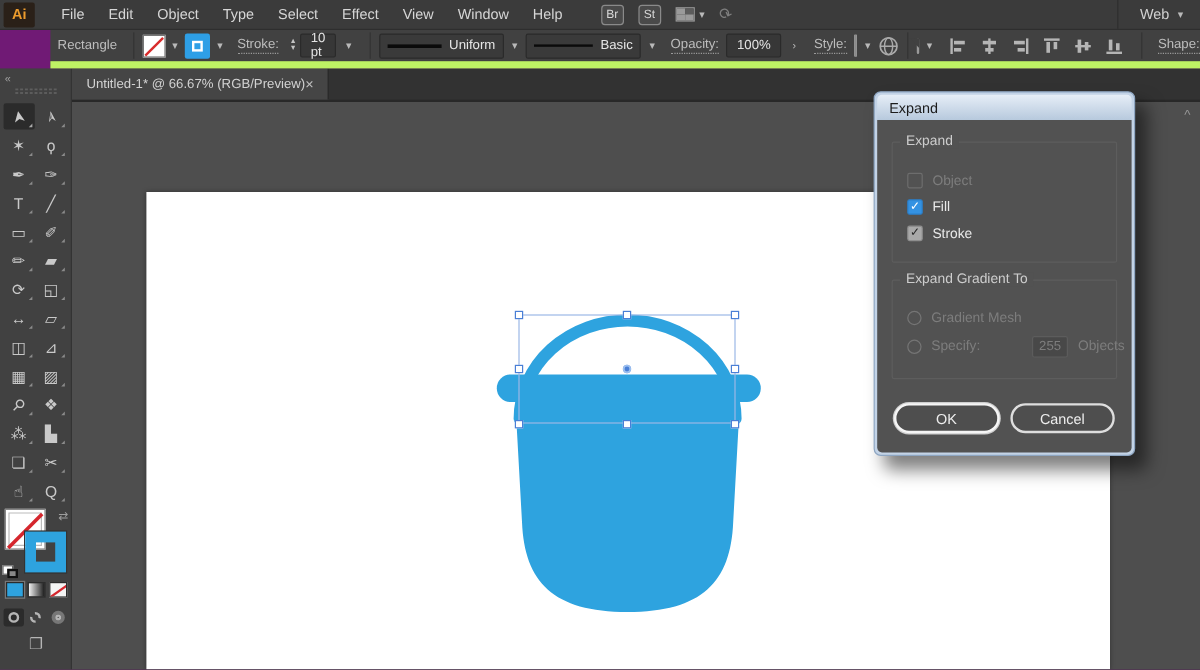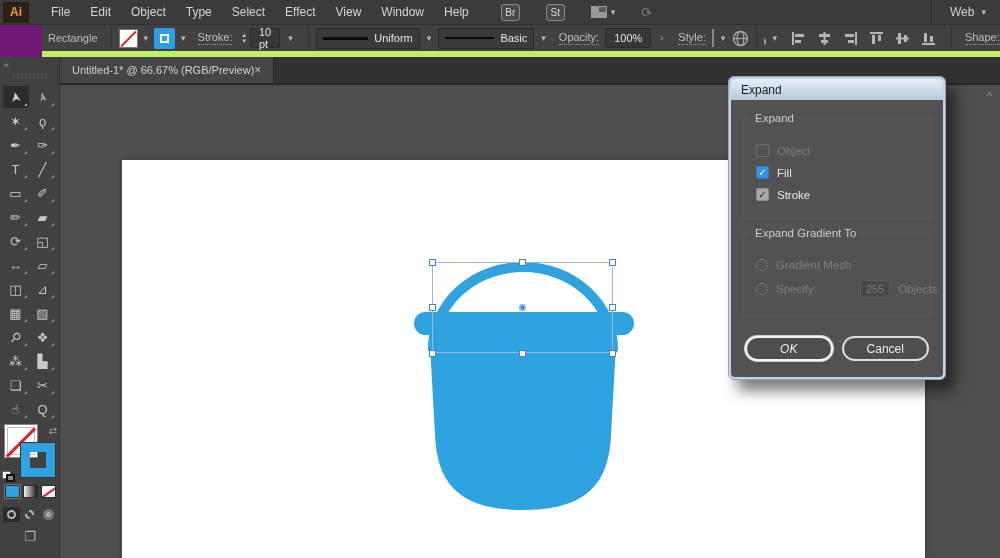--- a/index.html
+++ b/index.html
@@ -4,21 +4,21 @@
 <style>
   html,body{margin:0;padding:0;background:#222;}
   *{box-sizing:border-box;font-family:"Liberation Sans","DejaVu Sans",sans-serif;}
   .app{position:relative;width:1000px;height:558px;overflow:hidden;background:#701a75;color:#ccc;font-size:11px;-webkit-user-select:none;user-select:none;}
 
   
   .menubar{position:absolute;left:0;top:0;width:1000px;height:25px;background:#3b3b3b;display:flex;align-items:center;border-bottom:1px solid #2e2e2e;z-index:5;}
   .ai-logo{width:26px;height:21px;margin-left:3px;background:#2a2018;border-radius:2px;color:#eb9b2d;font-weight:bold;font-size:12px;display:flex;align-items:center;justify-content:center;}
   .menus{display:flex;margin-left:12px;}
   .menus span{padding:0 10px;color:#d6d6d6;font-size:12px;line-height:25px;cursor:default;}
-  .mb-tools{display:flex;align-items:center;gap:26px;margin-left:22px;text-align:center;}
+  .mb-tools{display:flex;align-items:center;gap:12px;margin-left:22px;text-align:center;}
   .sq-btn{width:19px;height:17px;border:1px solid #8a8a8a;border-radius:3px;background:#4a4a4a;color:#d8d8d8;font-size:10px;display:flex;align-items:center;justify-content:center;}
   .ws-icon{display:flex;align-items:center;gap:4px;}
   .ws-grid{width:16px;height:12px;border:1px solid #9a9a9a;display:grid;grid-template-columns:7px 7px;grid-template-rows:5px 5px;}
   .ws-grid i{background:#9a9a9a;}
   .ws-grid i:nth-child(2){background:#5c5c5c;}
   .chev{color:#b9b9b9;font-size:9px;}
   .sync{color:#8f8f8f;font-size:13px;transform:rotate(20deg);opacity:.8;}
   .mb-right{margin-left:auto;display:flex;align-items:center;height:100%;border-left:1px solid #2e2e2e;padding:0 14px 0 18px;gap:7px;}
   .mb-right .lbl{color:#d2d2d2;font-size:12px;}
 
@@ -104,21 +104,21 @@
   .cbx{width:13px;height:13px;border-radius:2px;flex:none;display:flex;align-items:center;justify-content:center;font-size:10px;line-height:1;}
   .cbx.disabled{border:1px solid #6d6d6d;background:transparent;}
   .cbx.blue{background:#3492e2;color:#fff;border:1px solid #2b7ec7;}
   .cbx.gray{background:#a9a9a9;color:#2a2a2a;border:1px solid #8e8e8e;}
   .clabel{color:#e9e9e9;font-size:11.5px;}
   .clabel.dim{color:#7d7d7d;}
   .radio{width:12px;height:12px;border-radius:50%;border:1px solid #757575;flex:none;}
   .spec-input{width:52px;height:18px;background:#484848;border:1px solid #5c5c5c;border-radius:2px;color:#7d7d7d;font-size:11px;padding:0 5px;display:flex;align-items:center;margin-left:35px;}
   .btn-row{display:flex;gap:9px;margin:20px 14px 2px;}
   .pill{flex:1;height:25px;border-radius:13px;background:#4e4e4e;color:#ededed;font-size:12px;display:flex;align-items:center;justify-content:center;border:2px solid #dedede;cursor:pointer;}
-  .pill.default{border-color:#f5f5f5;box-shadow:0 0 0 1px #cfcfcf;font-style:italic;}
+  .pill.default{border-color:#f5f5f5;box-shadow:0 0 0 1px #cfcfcf;}
 </style>
 </head>
 <body>
 
 <div class="app">
 
   <div class="menubar">
     <div class="ai-logo">Ai</div>
     <nav class="menus">
         <span>File</span>

